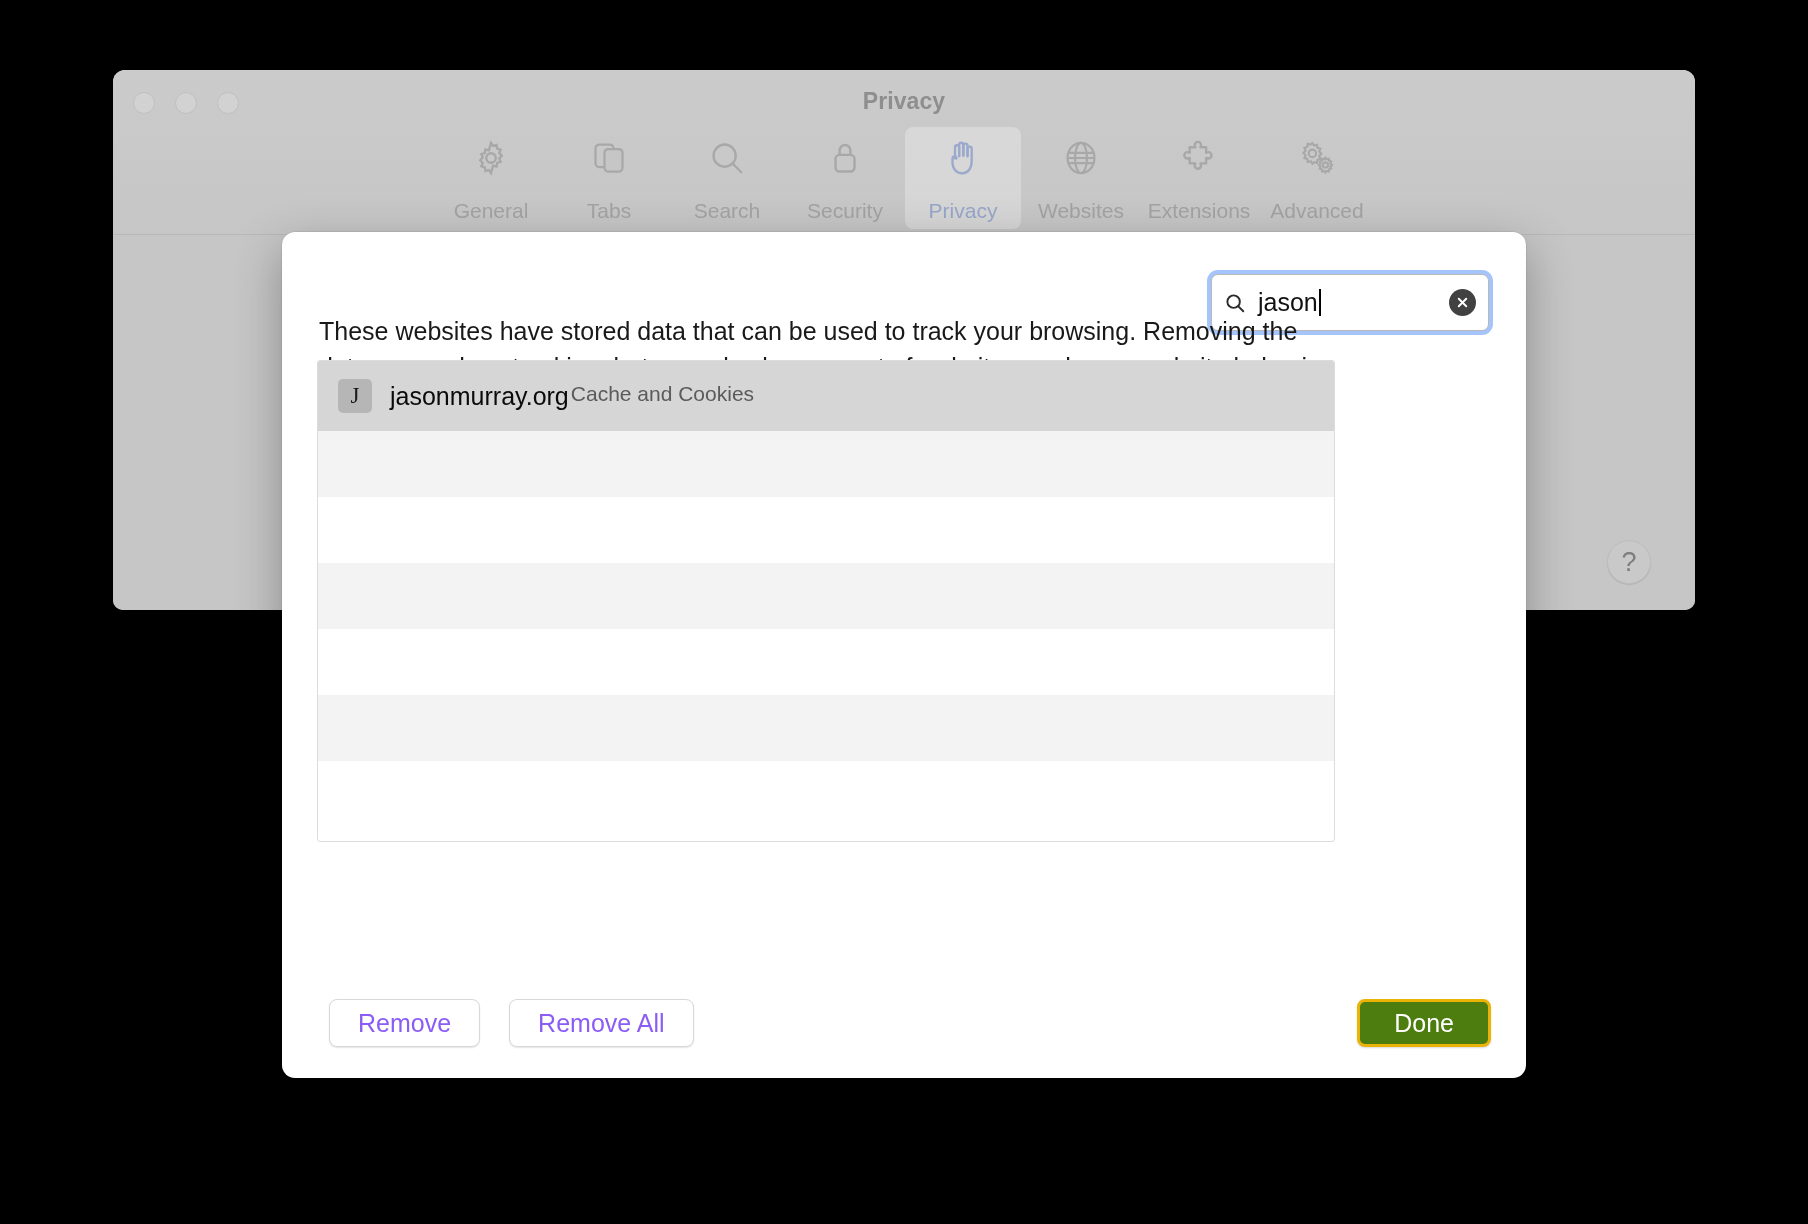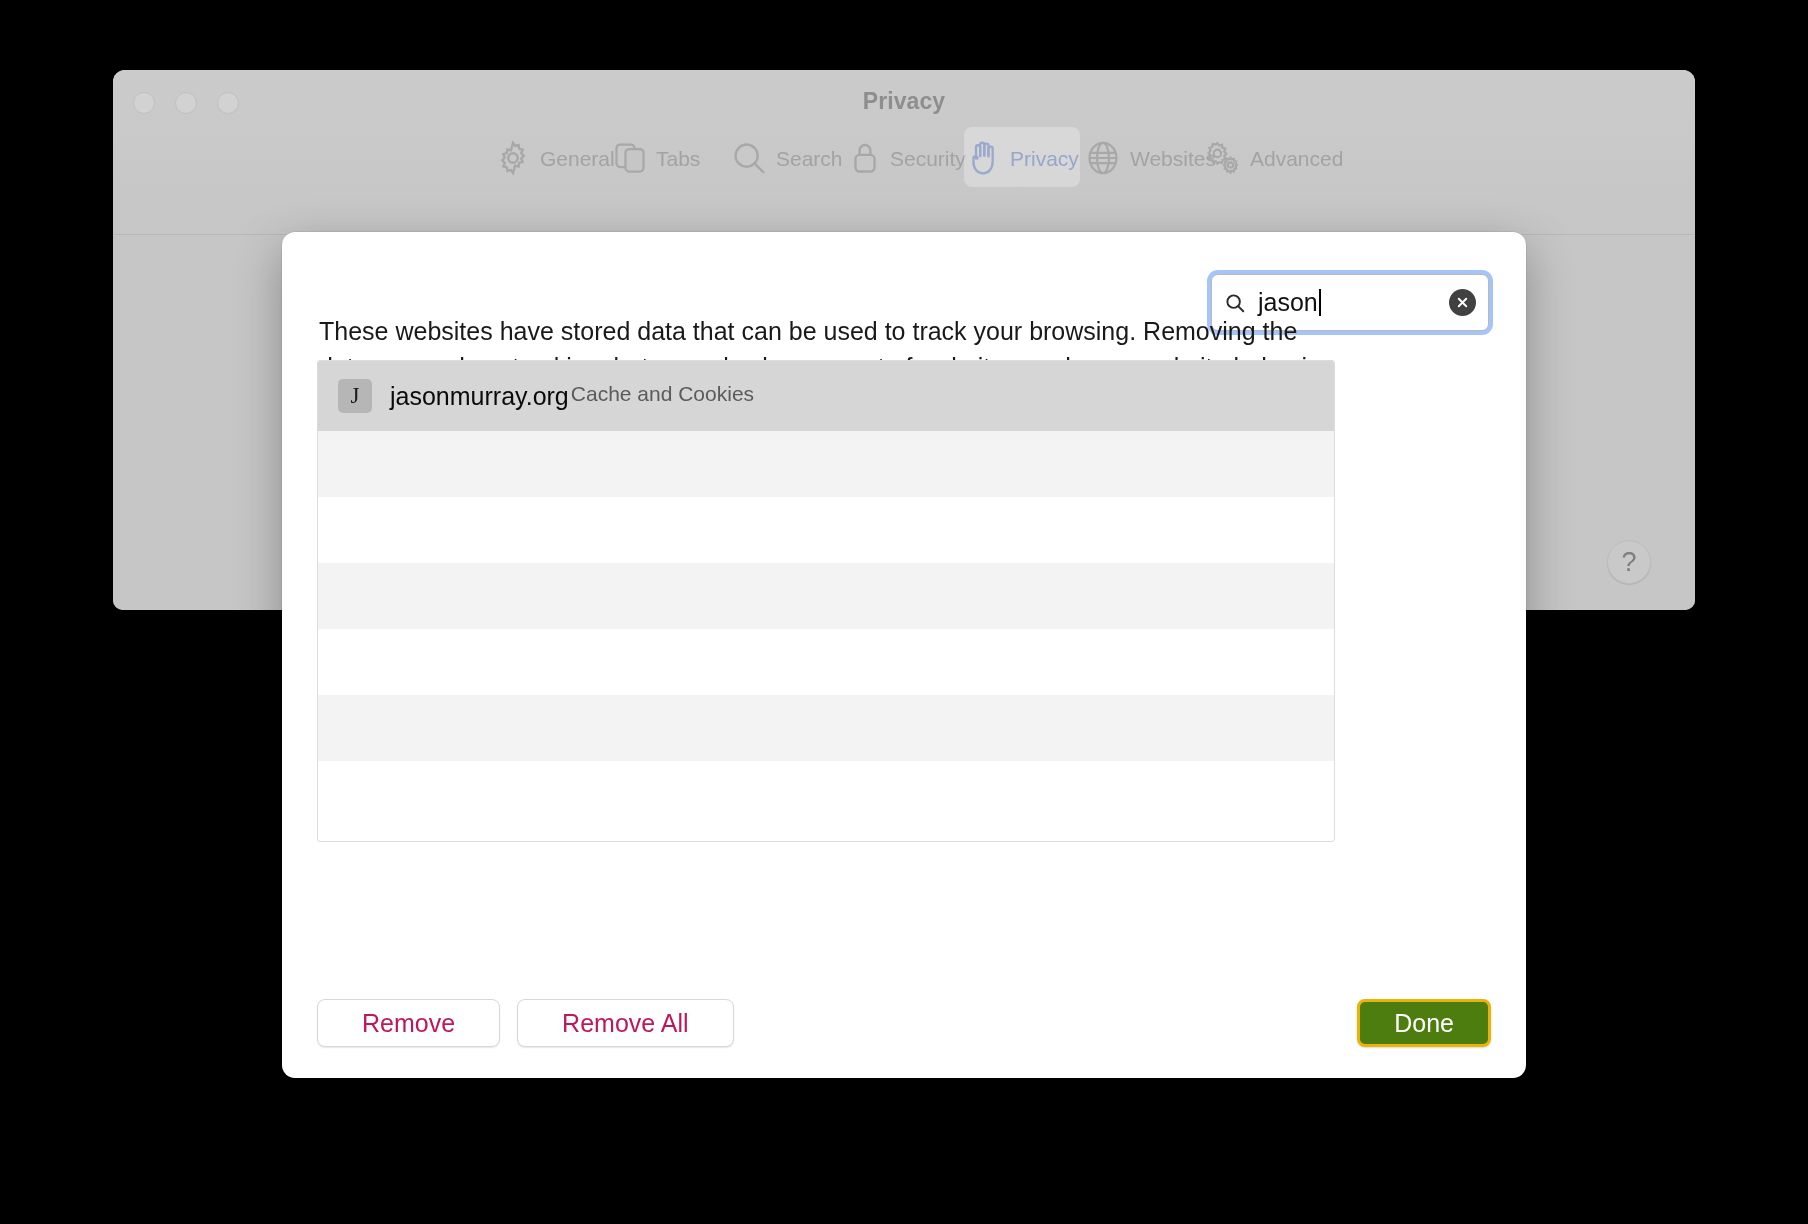--- a/index.html
+++ b/index.html
@@ -68,22 +68,23 @@
     display: flex;
     justify-content: center;
     align-items: flex-start;
     gap: 2px;
   }
 
   .tab {
     width: 116px;
     padding: 10px 2px 8px;
     display: flex;
-    align-items: center;
-    gap: 8px;
+    flex-direction: column;
+    align-items: center;
+    gap: 21px;
     border-radius: 8px;
     cursor: default;
   }
   .tab.selected {
     background: rgba(255,255,255,0.28);
   }
   .tab .tab-icon {
     height: 42px;
     display: flex;
     align-items: center;
@@ -277,24 +278,25 @@
     border-radius: 8px;
     font-size: 25px;
     display: flex;
     align-items: center;
     justify-content: center;
     cursor: default;
     white-space: nowrap;
   }
   .btn-default {
     background: #ffffff;
-    color: #be185d;
+    color: #8b5cf6;
     border: 1px solid #d8d8d8;
     box-shadow: 0 1px 1.5px rgba(0,0,0,0.10);
-    padding: 0 44px;
+    padding: 0 28px;
+    margin-left: 12px;
   }
   .btn-primary {
     background: #4d7c0f;
     color: #ffffff;
     border: 3px solid #eab308;
     box-shadow: 0 1px 2px rgba(0,0,0,0.15);
     padding: 12px 34px;
     margin-left: auto;
   }
   .btn-gap { width: 17px; }
@@ -374,20 +376,28 @@
         <span class="tab-icon">
           <svg width="38" height="38" viewBox="0 0 24 24" fill="none" stroke="currentColor" stroke-width="1.4">
             <ellipse cx="12" cy="12" rx="8.5" ry="9.5"></ellipse>
             <ellipse cx="12" cy="12" rx="3.8" ry="9.5"></ellipse>
             <path d="M3.7 8.8h16.6M3.7 15.2h16.6M3.5 12h17"></path>
           </svg>
         </span>
         <span class="tab-label">Websites</span>
       </div>
 
+      <div class="tab">
+        <span class="tab-icon">
+          <svg width="38" height="38" viewBox="0 0 24 24" fill="none" stroke="currentColor" stroke-width="1.5" stroke-linejoin="round">
+            <path d="M9.3 3.8a2 2 0 014 0c0 .7-.4 1-.4 1.4h3.6v3.5c.4 0 .7-.4 1.4-.4a2 2 0 010 4c-.7 0-1-.4-1.4-.4v3.5h-3.6c0 .4.4.7.4 1.4a2 2 0 01-4 0c0-.7.4-1 .4-1.4H6.1v-3.5c-.4 0-.7.4-1.4.4a2 2 0 010-4c.7 0 1 .4 1.4.4V5.2h3.6c0-.4-.4-.7-.4-1.4z"></path>
+          </svg>
+        </span>
+        <span class="tab-label">Extensions</span>
+      </div>
 
       <div class="tab">
         <span class="tab-icon">
           <svg width="40" height="40" viewBox="0 0 26 24" fill="none" stroke="currentColor" stroke-width="1.4">
             <circle cx="10" cy="9" r="2.4"></circle>
             <path d="M10 2.3l1.1 1.6 1.9-.5.3 2 1.9.6-.8 1.8 1.4 1.5-1.4 1.5.8 1.8-1.9.6-.3 2-1.9-.5L10 15.7l-1.1-1.6-1.9.5-.3-2-1.9-.6.8-1.8L4.2 8.7l1.4-1.5-.8-1.8 1.9-.6.3-2 1.9.5z"></path>
             <circle cx="18.5" cy="16.5" r="1.7"></circle>
             <path d="M18.5 11.7l.8 1.1 1.4-.3.2 1.4 1.3.4-.5 1.3 1 1-1 1 .5 1.3-1.3.4-.2 1.4-1.4-.3-.8 1.1-.8-1.1-1.4.3-.2-1.4-1.3-.4.5-1.3-1-1 1-1-.5-1.3 1.3-.4.2-1.4 1.4.3z"></path>
           </svg>
         </span>

